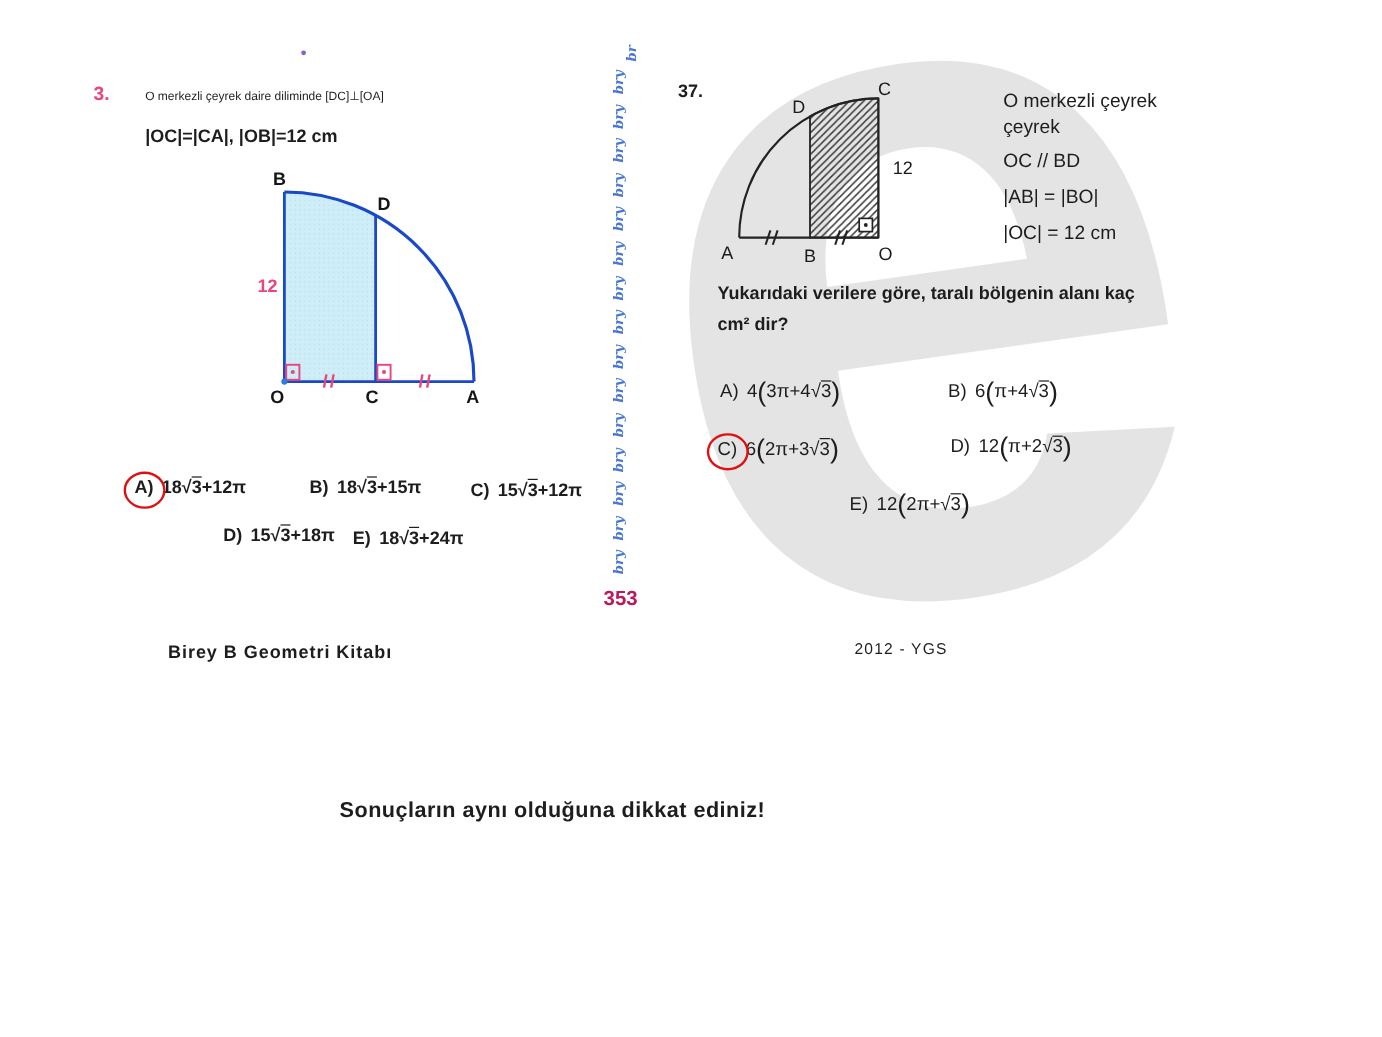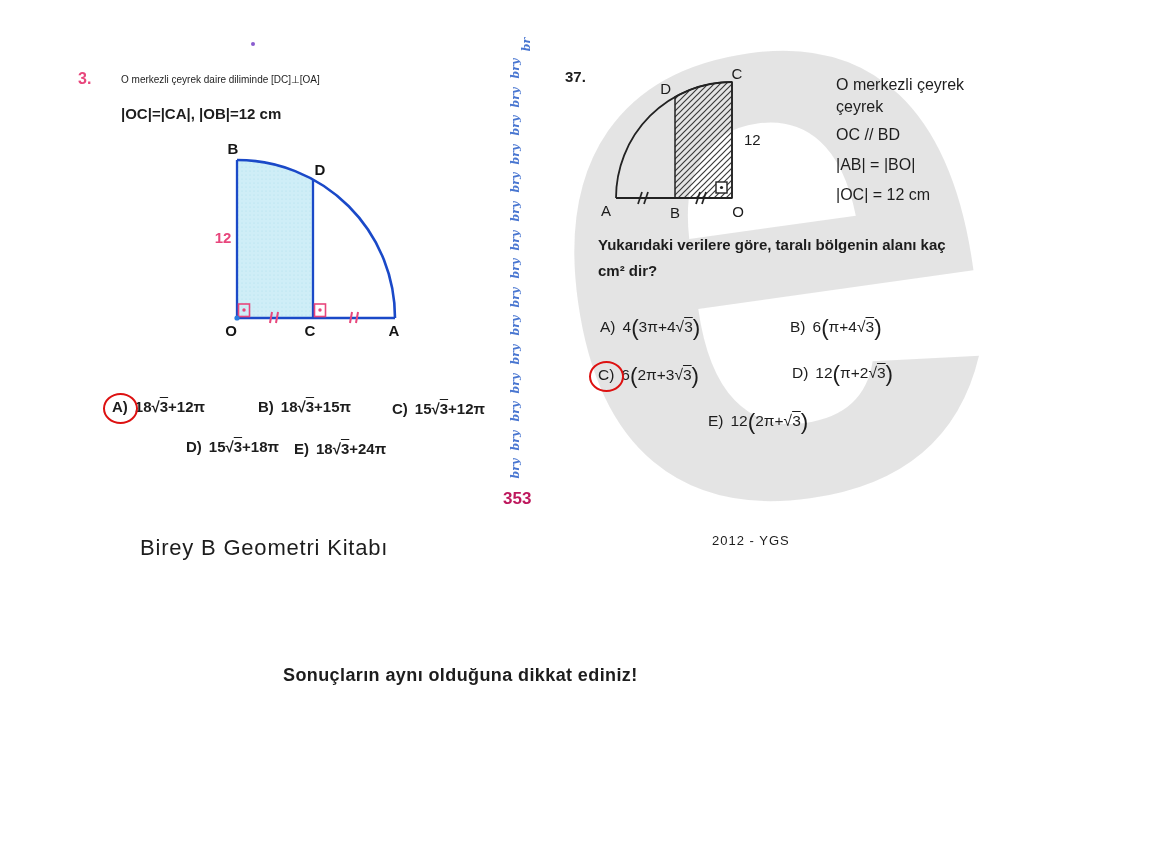--- a/index.html
+++ b/index.html
@@ -34,21 +34,21 @@
   #bry-top{left:520px;top:38px;}
   #page-number{left:503px;top:489px;color:#be185d;font-weight:bold;font-size:17px;}
 
   
   #q37-number{left:565px;top:68px;font-size:15px;font-weight:bold;}
   .given{position:absolute;left:836px;font-size:16px;z-index:1;white-space:nowrap;}
   #q37-q1{left:598px;top:236px;font-size:15px;font-weight:bold;}
   #q37-q2{left:598px;top:262px;font-size:15px;font-weight:bold;}
 
   
-  #src-left{left:140px;top:535px;font-size:22px;font-weight:normal;letter-spacing:.8px;}
+  #src-left{left:140px;top:535px;font-size:15px;font-weight:bold;letter-spacing:.8px;}
   #src-right{left:712px;top:533px;font-size:13px;font-weight:normal;letter-spacing:1px;}
   #footer-note{left:283px;top:665px;font-size:18px;font-weight:bold;letter-spacing:.4px;}
 
   #artifact-dot{left:251px;top:42px;width:4px;height:4px;border-radius:50%;background:#8a5ccf;}
 
   svg text{font-family:"Liberation Sans",sans-serif;}
 </style>
 </head>
 <body>
 

